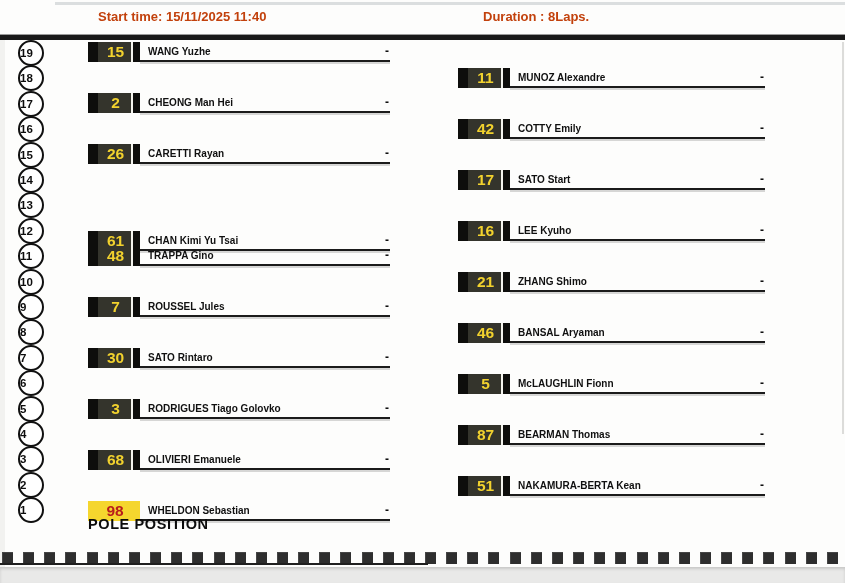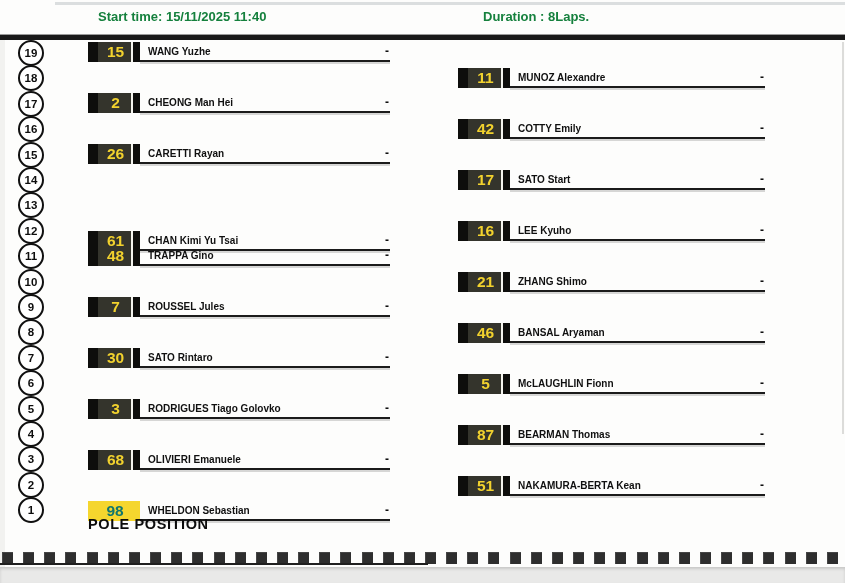--- a/index.html
+++ b/index.html
@@ -5,45 +5,45 @@
   html,body{margin:0;padding:0;background:#ffffff;}
   .page{
     position:relative;width:845px;height:583px;overflow:hidden;
     background:#fdfdfc;
     font-family:"Liberation Sans", sans-serif;
     color:#111;
   }
   
   .top-scan-line{position:absolute;left:55px;right:0;top:2px;height:3px;background:#cfd3d5;opacity:.75;}
   
-  .hdr-label{position:absolute;top:9px;font-size:13px;font-weight:bold;white-space:nowrap;color:#15803d;}
+  .hdr-label{position:absolute;top:9px;font-size:13px;font-weight:bold;white-space:nowrap;color:#c2410c;}
   #hdr-start{left:98px;}
   #hdr-closing{left:307px;}
   #hdr-duration{left:483px;}
   .header-rule{position:absolute;left:0;top:35px;width:845px;height:5px;background:#191919;box-shadow:0 -1px 0 #9a9a9a;}
   
   .left-edge{position:absolute;left:0;top:40px;width:5px;height:527px;background:#f2f2f0;}
   .right-edge-line{position:absolute;left:842px;top:42px;width:2px;height:392px;background:#dcdcda;}
   
   .pos-circle{
     position:absolute;left:18px;width:26px;height:26px;box-sizing:border-box;
     border:2px solid #101010;border-radius:50%;background:#fff;
-    font-size:11.5px;font-weight:bold;text-align:center;line-height:22px;color:#0d0d0d;
+    font-size:11.5px;font-weight:bold;line-height:22px;color:#0d0d0d;
   }
   
   .entry{position:absolute;height:20px;}
   .numbox{
     position:absolute;left:0;top:0;width:52px;height:20px;box-sizing:border-box;
     background:#34342c;border-left:10px solid #0e0e0c;border-right:7px solid #0e0e0c;
     box-shadow:inset -2px 0 0 #f4f4ee;
     color:#f2d22e;font-weight:bold;font-size:15.5px;text-align:center;line-height:20px;
   }
   .numbox.pole{
     background:#f5d62e;border-left:6px solid #f5d62e;border-right:4px solid #f5d62e;
-    box-shadow:none;color:#0f766e;
+    box-shadow:none;color:#b91c1c;
   }
   .driver{position:absolute;left:60px;top:4px;font-size:10px;font-weight:bold;white-space:nowrap;color:#101010;}
   .uline{position:absolute;left:52px;right:0;bottom:0;height:2.3px;background:#1b1b1b;box-shadow:0 2px 0 rgba(140,140,140,.35);}
   .dash{position:absolute;right:1px;top:2px;font-size:12px;font-weight:bold;color:#101010;}
   
   .pole-label{position:absolute;left:88px;top:516px;font-size:14.5px;font-weight:bold;letter-spacing:.6px;color:#0c0c0c;white-space:nowrap;}
   
   .checker-square{position:absolute;top:552px;width:11px;height:12px;background:#2e2e2e;box-shadow:inset 1px 1px 0 #454545;}
   .checker-baseline{position:absolute;left:0;top:563px;width:428px;height:2px;background:#1f1f1f;}
   .bottom-gray{position:absolute;left:0;top:567px;width:845px;height:16px;background:#e9e9e8;box-shadow:inset 0 2px 3px rgba(0,0,0,.14);}

